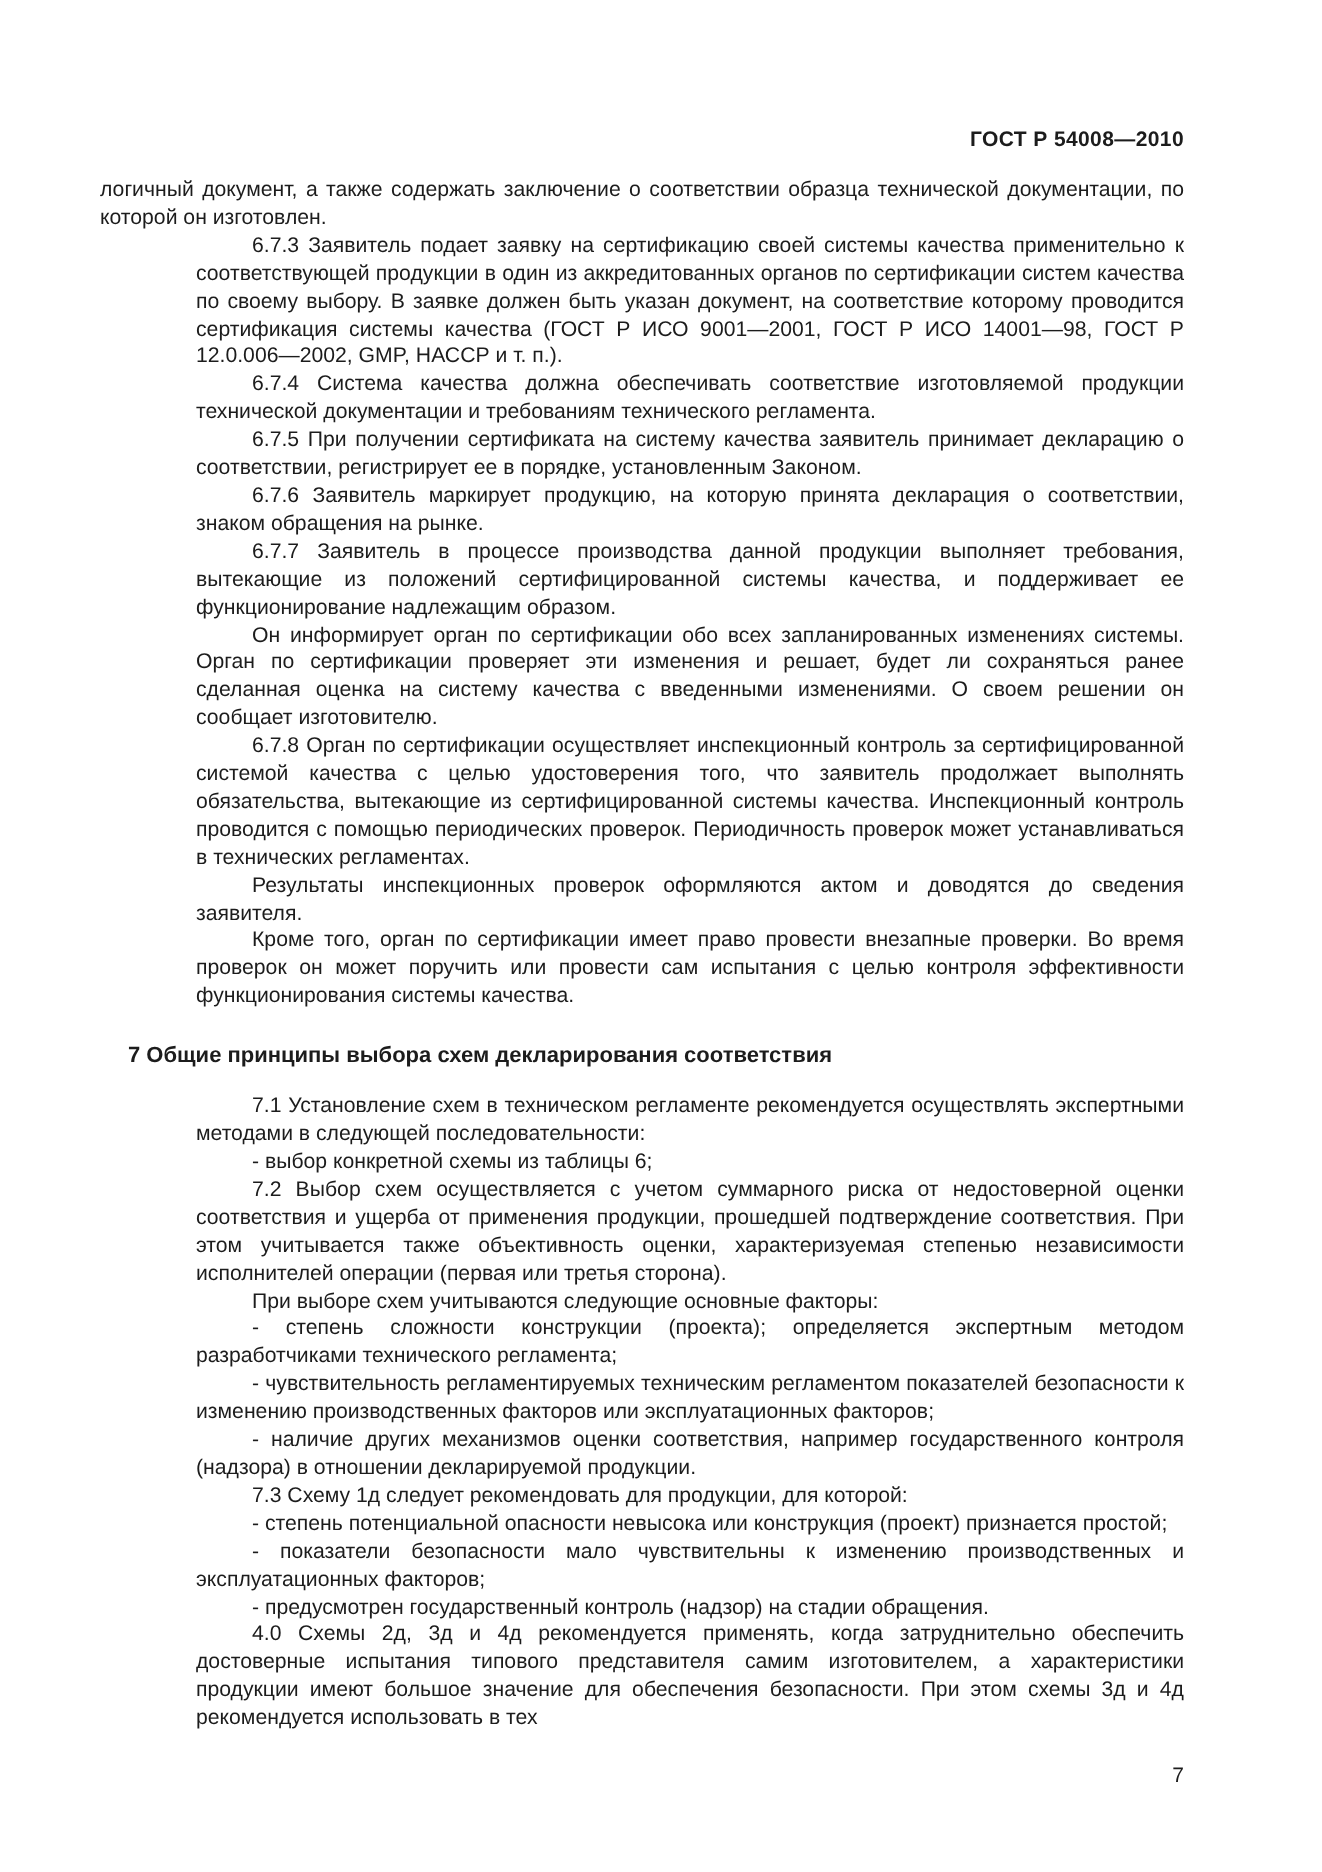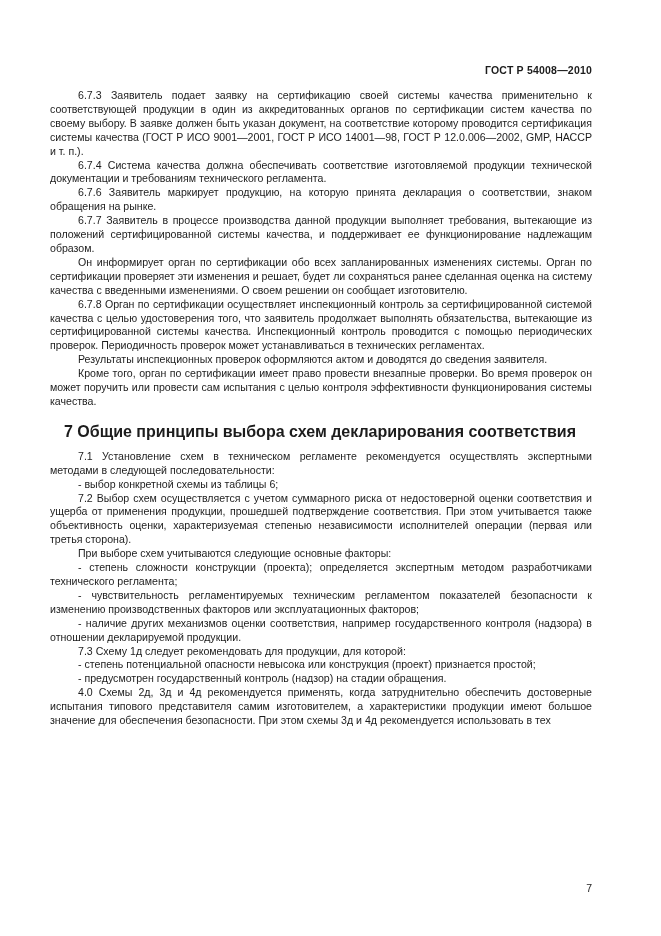--- a/index.html
+++ b/index.html
@@ -24,61 +24,64 @@
     font-weight: bold;
     font-size: 10.5px;
     letter-spacing: 0.2px;
     margin-bottom: 13px;
   }
   .body-text p {
     font-size: 10.6px;
     line-height: 13.9px;
     text-align: justify;
   }
-  p.body, p.list { text-indent: 28px; }
+  p.body, p.list { text-indent: 28px; margin-left: 48px; }
   p.continuation { text-indent: 0; }
   p.heading {
     font-weight: bold;
-    font-size: 16px;
+    font-size: 11px;
     line-height: 15px;
     margin: 15px 0 11px 0;
     text-indent: 14px;
     text-align: left;
   }
   .page-number {
     position: absolute;
     right: 69px;
     bottom: 42px;
     font-size: 10.5px;
     color: #1c1c1c;
   }
 </style>
 </head>
 <body>
 
 <div class="page">
   <div class="content">
     <div class="doc-header">ГОСТ Р 54008—2010</div>
     <div class="body-text">
+        <p class="continuation">логичный документ, а также содержать заключение о соответствии образца технической документации, по которой он изготовлен.</p>
         <p class="body">6.7.3 Заявитель подает заявку на сертификацию своей системы качества применительно к соответствующей продукции в один из аккредитованных органов по сертификации систем качества по своему выбору. В заявке должен быть указан документ, на соответствие которому проводится сертификация системы качества (ГОСТ Р ИСО 9001—2001, ГОСТ Р ИСО 14001—98, ГОСТ Р 12.0.006—2002, GMP, НАССР и т. п.).</p>
         <p class="body">6.7.4 Система качества должна обеспечивать соответствие изготовляемой продукции технической документации и требованиям технического регламента.</p>
+        <p class="body">6.7.5 При получении сертификата на систему качества заявитель принимает декларацию о соответствии, регистрирует ее в порядке, установленным Законом.</p>
         <p class="body">6.7.6 Заявитель маркирует продукцию, на которую принята декларация о соответствии, знаком обращения на рынке.</p>
         <p class="body">6.7.7 Заявитель в процессе производства данной продукции выполняет требования, вытекающие из положений сертифицированной системы качества, и поддерживает ее функционирование надлежащим образом.</p>
         <p class="body">Он информирует орган по сертификации обо всех запланированных изменениях системы. Орган по сертификации проверяет эти изменения и решает, будет ли сохраняться ранее сделанная оценка на систему качества с введенными изменениями. О своем решении он сообщает изготовителю.</p>
         <p class="body">6.7.8 Орган по сертификации осуществляет инспекционный контроль за сертифицированной системой качества с целью удостоверения того, что заявитель продолжает выполнять обязательства, вытекающие из сертифицированной системы качества. Инспекционный контроль проводится с помощью периодических проверок. Периодичность проверок может устанавливаться в технических регламентах.</p>
         <p class="body">Результаты инспекционных проверок оформляются актом и доводятся до сведения заявителя.</p>
         <p class="body">Кроме того, орган по сертификации имеет право провести внезапные проверки. Во время проверок он может поручить или провести сам испытания с целью контроля эффективности функционирования системы качества.</p>
         <p class="heading">7  Общие принципы выбора схем декларирования соответствия</p>
         <p class="body">7.1 Установление схем в техническом регламенте рекомендуется осуществлять экспертными методами в следующей последовательности:</p>
         <p class="list">-  выбор конкретной схемы из таблицы 6;</p>
         <p class="body">7.2 Выбор схем осуществляется с учетом суммарного риска от недостоверной оценки соответствия и ущерба от применения продукции, прошедшей подтверждение соответствия. При этом учитывается также объективность оценки, характеризуемая степенью независимости исполнителей операции (первая или третья сторона).</p>
         <p class="body">При выборе схем учитываются следующие основные факторы:</p>
         <p class="list">-  степень сложности конструкции (проекта); определяется экспертным методом разработчиками технического регламента;</p>
         <p class="list">-  чувствительность регламентируемых техническим регламентом показателей безопасности к изменению производственных факторов или эксплуатационных факторов;</p>
         <p class="list">-  наличие других механизмов оценки соответствия, например государственного контроля (надзора) в отношении декларируемой продукции.</p>
         <p class="body">7.3 Схему 1д следует рекомендовать для продукции, для которой:</p>
         <p class="list">-  степень потенциальной опасности невысока или конструкция (проект) признается простой;</p>
+        <p class="list">-  показатели безопасности мало чувствительны к изменению производственных и эксплуатационных факторов;</p>
         <p class="list">-  предусмотрен государственный контроль (надзор) на стадии обращения.</p>
         <p class="body">4.0 Схемы 2д, 3д и 4д рекомендуется применять, когда затруднительно обеспечить достоверные испытания типового представителя самим изготовителем, а характеристики продукции имеют большое значение для обеспечения безопасности. При этом схемы 3д и 4д рекомендуется использовать в тех</p>
       </div>
   </div>
   <div class="page-number">7</div>
 </div>
 
 </body></html>

